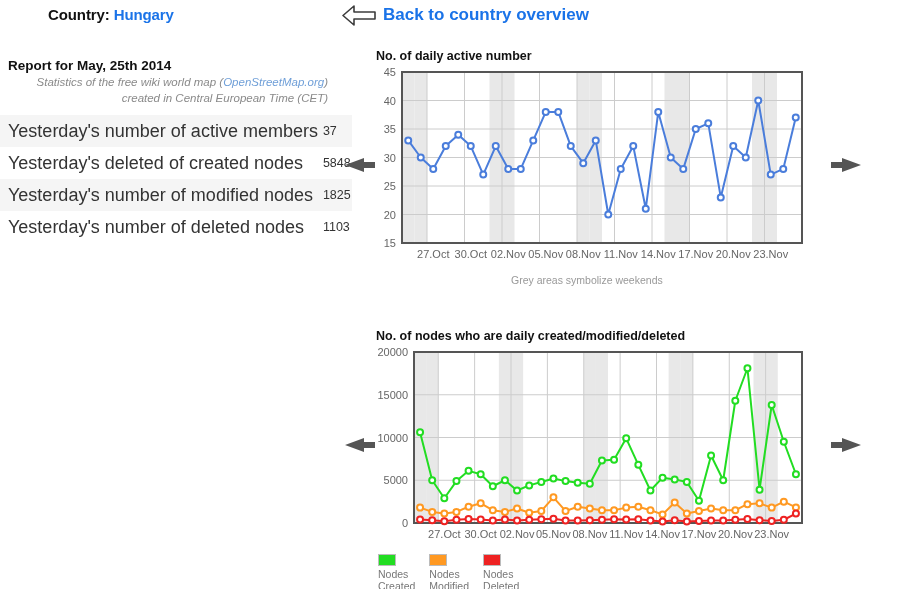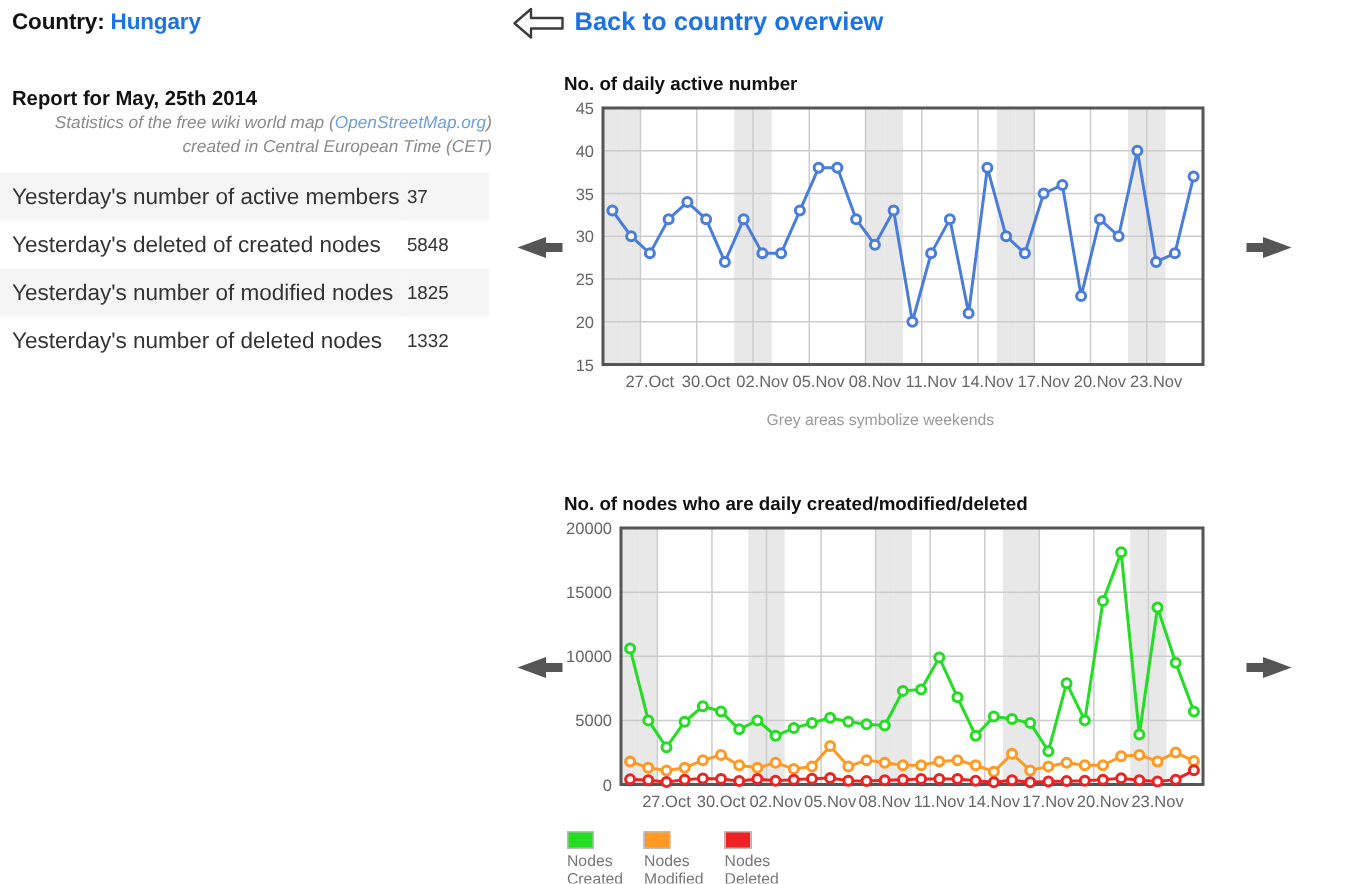--- a/index.html
+++ b/index.html
@@ -17,20 +17,21 @@
 
   
   .left-col { position: absolute; left: 0; top: 0; width: 336px; }
 
   .country-head {
     padding: 6px 0 0 8px;
     font-size: 15px;
     font-weight: bold;
     color: #111;
     letter-spacing: -0.1px;
+    margin-left: 40px;
   }
   .country-head .country-name {
     color: #1a73e8;
     font-weight: bold;
     font-size: 15px;
     margin-left: 4px;
   }
 
   .report-title {
     margin: 35px 0 0 8px;
@@ -51,21 +52,21 @@
 
   .stats-table {
     margin-top: 9px;
     width: 326px;
     border-collapse: collapse;
   }
   .stats-table tr { height: 32px; }
   .stats-table tr.alt { background: #f5f5f5; }
   .stats-table td.label {
     padding-left: 8px;
-    font-size: 15px;
+    font-size: 18px;
     color: #333;
     white-space: nowrap;
   }
   .stats-table td.value {
     padding-left: 4px;
     width: 72px;
     font-size: 12.5px;
     color: #333;
   }
 
@@ -145,21 +146,21 @@
         <tr>
           <td class="label">Yesterday's deleted of created nodes</td>
           <td class="value">5848</td>
         </tr>
         <tr class="alt">
           <td class="label">Yesterday's number of modified nodes</td>
           <td class="value">1825</td>
         </tr>
         <tr>
           <td class="label">Yesterday's number of deleted nodes</td>
-          <td class="value">1332</td>
+          <td class="value">1103</td>
         </tr>
       </tbody>
     </table>
   </div>
 
   <div class="right-col">
 
     <div class="back-row">
       <svg class="back-arrow" viewBox="0 0 34 22">
         <path d="M12,2 L12,8 L33,8 L33,15 L12,15 L12,21 L1,11.5 Z" fill="#ffffff" stroke="#3c3c3c" stroke-width="1.6" stroke-linejoin="round"></path>

